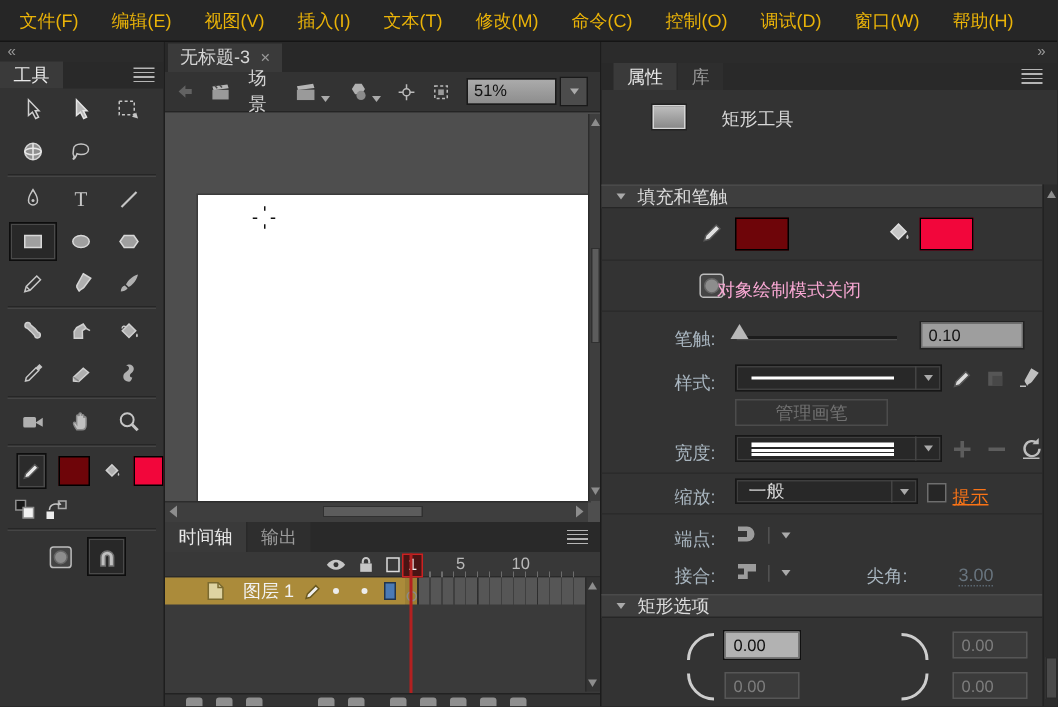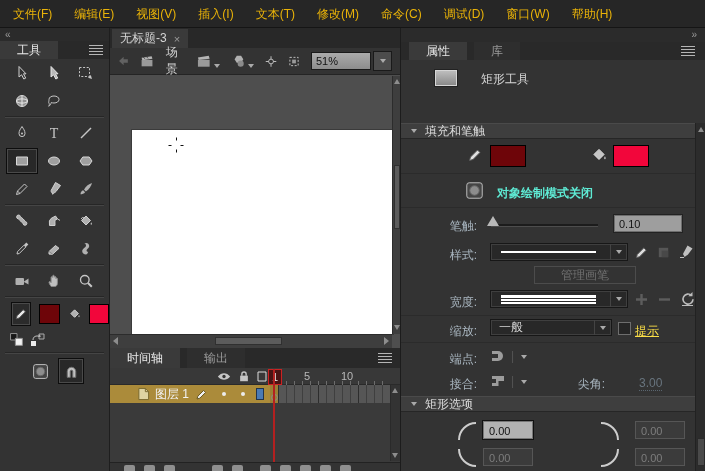--- a/index.html
+++ b/index.html
@@ -6,21 +6,21 @@
   #app{position:relative;width:705px;height:471px;background:#333;overflow:hidden;
        font-family:"Liberation Sans",sans-serif;font-size:12px;color:#ccc;}
   .abs{position:absolute;}
   
   .menubar{position:absolute;left:0;top:0;width:705px;height:28px;background:#262626;
            border-bottom:1px solid #151515;display:flex;align-items:center;padding-left:2px;box-sizing:border-box;}
   .mi{padding:0 11px;color:#eab308;cursor:default;line-height:28px;}
   
   .dockstrip{background:#2b2b2b;color:#9a9a9a;font-size:10px;}
   .tabrow{background:#292929;display:flex;align-items:flex-end;}
-  .tab{height:18px;line-height:18px;padding:0 17px;color:#9b9b9b;background:#2e2e2e;margin-right:7px;}
+  .tab{height:18px;line-height:18px;padding:0 9px;color:#9b9b9b;background:#2e2e2e;margin-right:1px;}
   .tab.active{background:#3a3a3a;color:#e8e8e8;}
   .burger{width:14px;height:10px;background:repeating-linear-gradient(180deg,#b5b5b5 0 1px,transparent 1px 3px);}
   svg{display:block;}
   .ic *{vector-effect:non-scaling-stroke;}
   
   .toolsPanel{position:absolute;left:0;top:28px;width:110px;height:443px;background:#333;border-right:1px solid #1e1e1e;box-sizing:border-box;}
   .trow{display:flex;height:28px;align-items:center;padding-left:6px;}
   .slot{width:32px;height:26px;display:flex;align-items:center;justify-content:center;border:1px solid transparent;box-sizing:border-box;}
   .slot.sel{background:#282828;border:1px solid #0d0d0d;box-shadow:inset 0 0 0 1px #4a4a4a;}
   .tdiv{height:1px;background:#454545;border-top:1px solid #262626;margin:1px 5px;}
@@ -101,20 +101,21 @@
 <div id="app">
 
   <div class="menubar">
     <span class="mi">文件(F)</span>
     <span class="mi">编辑(E)</span>
     <span class="mi">视图(V)</span>
     <span class="mi">插入(I)</span>
     <span class="mi">文本(T)</span>
     <span class="mi">修改(M)</span>
     <span class="mi">命令(C)</span>
+    <span class="mi">控制(O)</span>
     <span class="mi">调试(D)</span>
     <span class="mi">窗口(W)</span>
     <span class="mi">帮助(H)</span>
   </div>
 
   <div class="toolsPanel">
     <div class="dockstrip" style="height:13px;padding-left:5px;line-height:13px;">«</div>
     <div class="tabrow" style="height:18px;">
       <span class="tab active">工具</span>
       <span class="burger" style="margin:4px 6px 4px auto;"></span>
@@ -396,21 +397,21 @@
         <span class="rulernum" style="left:194px;">5</span>
         <span class="rulernum" style="left:231px;">10</span>
         <div class="ticks"></div>
       </div>
       <div class="layerrow">
         <div class="layerlabel" style="background: rgb(171, 139, 58);">
           <svg class="ic" style="margin-left:27px;" width="13" height="14" viewBox="0 0 14 15">
               <path d="M2 1.5h7l3.5 3.5v8.5H2z" fill="#ded3a2" stroke="#7a6a30"></path>
               <path d="M9 1.5V5h3.5" fill="none" stroke="#7a6a30"></path>
             </svg>
-          <span style="margin-left:5px;color:#f2f2f2;">图层 1</span>
+          <span style="margin-left:12px;color:#f2f2f2;">图层 1</span>
           <svg class="ic" style="margin-left:6px;" width="13" height="13" viewBox="0 0 16 16">
               <path d="M2.5 13.5l1-3.5 7-7 2.5 2.5-7 7z" fill="#f0f0f0" stroke="#6b5a20"></path>
             </svg>
           <span class="abs" style="left:112px;top:7px;width:4px;height:4px;border-radius:50%;background:#ececec;"></span>
           <span class="abs" style="left:131px;top:7px;width:4px;height:4px;border-radius:50%;background:#ececec;"></span>
           <span class="abs" style="left: 146px; top: 3px; width: 8px; height: 12px; border: 1px solid rgb(32, 52, 77); box-sizing: border-box; background: rgb(74, 122, 181);"></span>
         </div>
         <div class="frame1" style="background: rgb(156, 127, 53);">
             <span class="kfcircle"></span>
           </div>
@@ -461,21 +462,21 @@
         <path d="M3.5 7.5L8 3l4.5 4.5L8 12z" fill="#c6c6c6" stroke="#e0e0e0"></path>
         <path d="M13.3 9.2c.9 1.2.8 2.6 0 2.6s-1-1.4 0-2.6z" fill="#c6c6c6"></path>
       </svg>
     <div class="abs" style="left: 212px; top: 117px; width: 34px; height: 20px; border: 1px solid rgb(0, 0, 0); background: rgb(242, 6, 59);"></div>
     <div class="rowline" style="top:145px;"></div>
 
     <svg class="abs ic" style="left:64px;top:153px;" width="19" height="19" viewBox="0 0 16 16">
         <rect x="1.5" y="1.5" width="13" height="13" rx="2" fill="#454545" stroke="#bdbdbd"></rect>
         <circle cx="8" cy="8" r="4" fill="#8d8d8d" stroke="#666"></circle>
       </svg>
-    <span class="abs" style="left:96px;top:157px;color:#5eead4;font-weight:bold;">对象绘制模式关闭</span>
+    <span class="abs" style="left:77px;top:157px;color:#f9a8d4;">对象绘制模式关闭</span>
     <div class="rowline" style="top:179px;"></div>
 
     <span class="plabel" style="left:30px;top:190px;">笔触:</span>
     <div class="abs" style="left:90px;top:196px;width:107px;height:2px;background:#1c1c1c;border-bottom:1px solid #4d4d4d;"></div>
     <div class="abs" style="left:86px;top:188px;width:0;height:0;border-left:6px solid transparent;border-right:6px solid transparent;border-bottom:10px solid #b9b9b9;"></div>
     <span class="valbox" style="left:213px;top:187px;width:68px;">0.10</span>
 
     <span class="plabel" style="left:30px;top:219px;">样式:</span>
     <div class="pdd" style="left:89px;top:215px;width:138px;">
       <span style="display:block;margin-left:10px;width:95px;height:2px;background:#fff;"></span>
@@ -488,21 +489,21 @@
       </svg>
     <svg class="abs ic" style="left:255px;top:217px;" width="15" height="15" viewBox="0 0 16 16">
         <rect x="3" y="3" width="10" height="10" fill="#565656"></rect>
         <rect x="6" y="6" width="7" height="7" fill="#484848"></rect>
       </svg>
     <svg class="abs ic" style="left:277px;top:216px;" width="16" height="16" viewBox="0 0 16 16">
         <path d="M9.5 1.5l5 3-4.5 6c-1 1.4-2.8 1.3-3.3 2.8-.3-1.8-2-2.3-1.5-3.9z" fill="#c0c0c0"></path>
         <path d="M2 13.5h4" stroke="#c0c0c0"></path>
       </svg>
 
-    <span class="disbtn" style="left:89px;top:238px;width:100px;height:16px;line-height:16px;margin-left:44px;">管理画笔</span>
+    <span class="disbtn" style="left:89px;top:238px;width:100px;height:16px;line-height:16px;">管理画笔</span>
 
     <span class="plabel" style="left:30px;top:266px;">宽度:</span>
     <div class="pdd" style="left:89px;top:262px;width:138px;">
       <span style="display:block;margin-left:10px;width:95px;height:9px;background:linear-gradient(180deg,#fff 0 3px,#2a2a2a 3px 4px,#fff 4px 6px,#2a2a2a 6px 7px,#fff 7px 9px);"></span>
       <span class="arrowzone">
           <span class="ddtri"></span>
         </span>
     </div>
     <svg class="abs ic" style="left:234px;top:265px;" width="13" height="13" viewBox="0 0 13 13">
         <path d="M6.5 1v11M1 6.5h11" stroke="#5d5d5d" stroke-width="2.4"></path>
@@ -518,21 +519,21 @@
     <div class="rowline" style="top:287px;"></div>
 
     <span class="plabel" style="left:30px;top:295px;">缩放:</span>
     <div class="pdd" style="left:89px;top:291px;width:122px;height:17px;">
       <span style="margin-left:8px;color:#d6d6d6;">一般</span>
       <span class="arrowzone">
           <span class="ddtri"></span>
         </span>
     </div>
     <span class="chk" style="left:217px;top:294px;"></span>
-    <span class="abs" style="left:234px;top:295px;color:#fde047;text-decoration:underline;">提示</span>
+    <span class="abs" style="left:234px;top:295px;color:#f97316;text-decoration:underline;">提示</span>
     <div class="rowline" style="top:314px;"></div>
 
     <span class="plabel" style="left:30px;top:323px;">端点:</span>
     <svg class="abs ic" style="left:89px;top:321px;" width="16" height="14" viewBox="0 0 16 14">
         <path d="M2 2h6a5 5 0 0 1 0 10H2z" fill="#9c9c9c"></path>
         <rect x="2" y="5" width="6" height="4" fill="#333"></rect>
       </svg>
     <span class="abs" style="left:110px;top:321px;color:#555;">|</span>
     <span class="abs ddtri" style="left:120px;top:327px;"></span>
 

